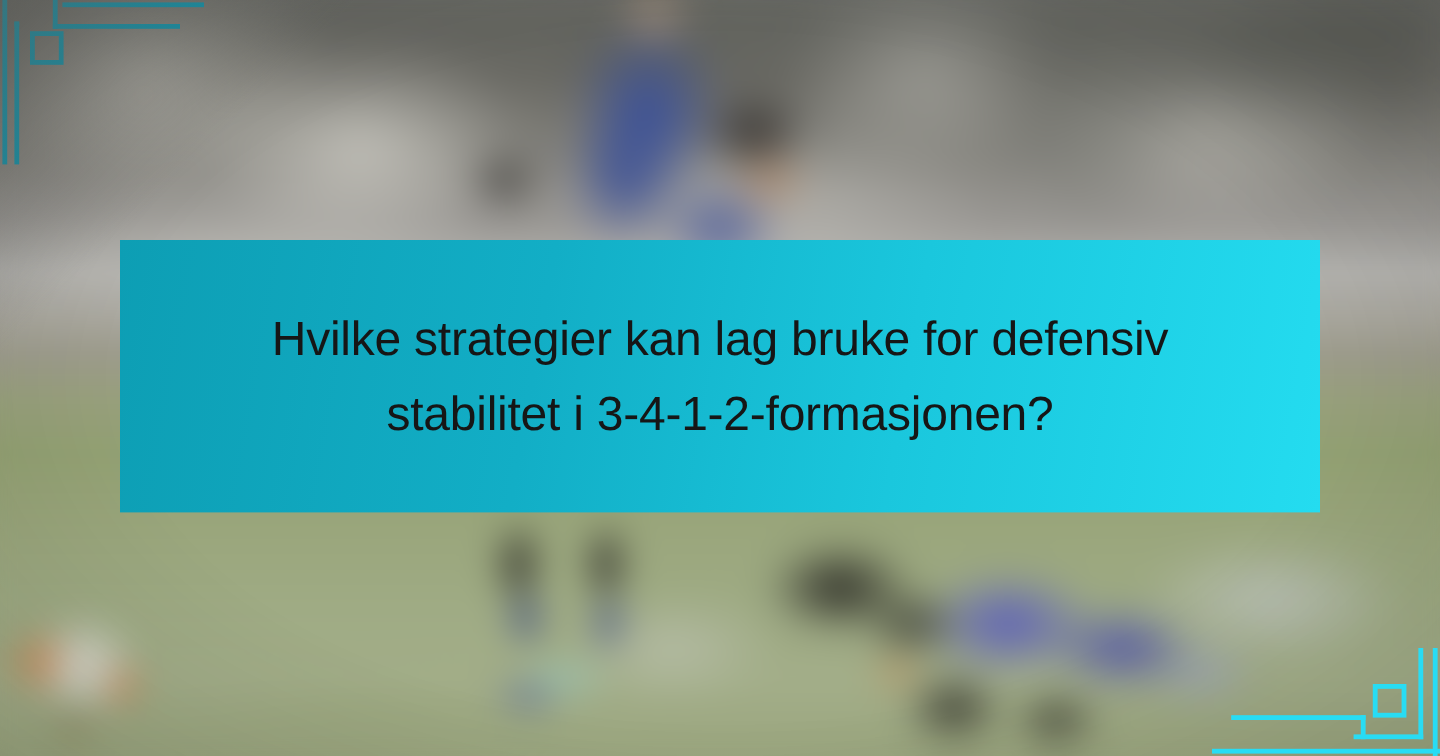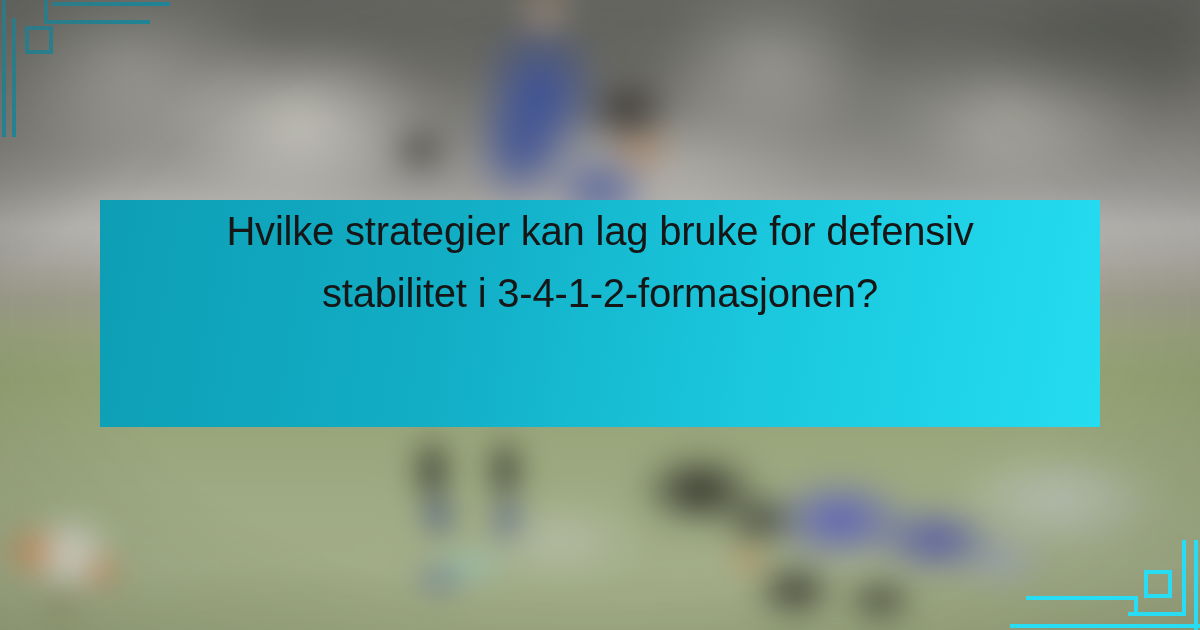--- a/index.html
+++ b/index.html
@@ -162,21 +162,21 @@
 
   
   #banner {
     position: absolute;
     left: 100px;
     top: 200px;
     width: 1000px;
     height: 227px;
     background: linear-gradient(100deg, #0d9eb4 0%, #12aec6 35%, #1ac7dd 65%, #24dcf0 100%);
     display: flex;
-    align-items: flex-start;
+    align-items: center;
     justify-content: center;
   }
 
   #headline {
     margin: 0;
     padding: 0 60px;
     text-align: center;
     color: #161616;
     font-size: 40px;
     font-weight: 400;

